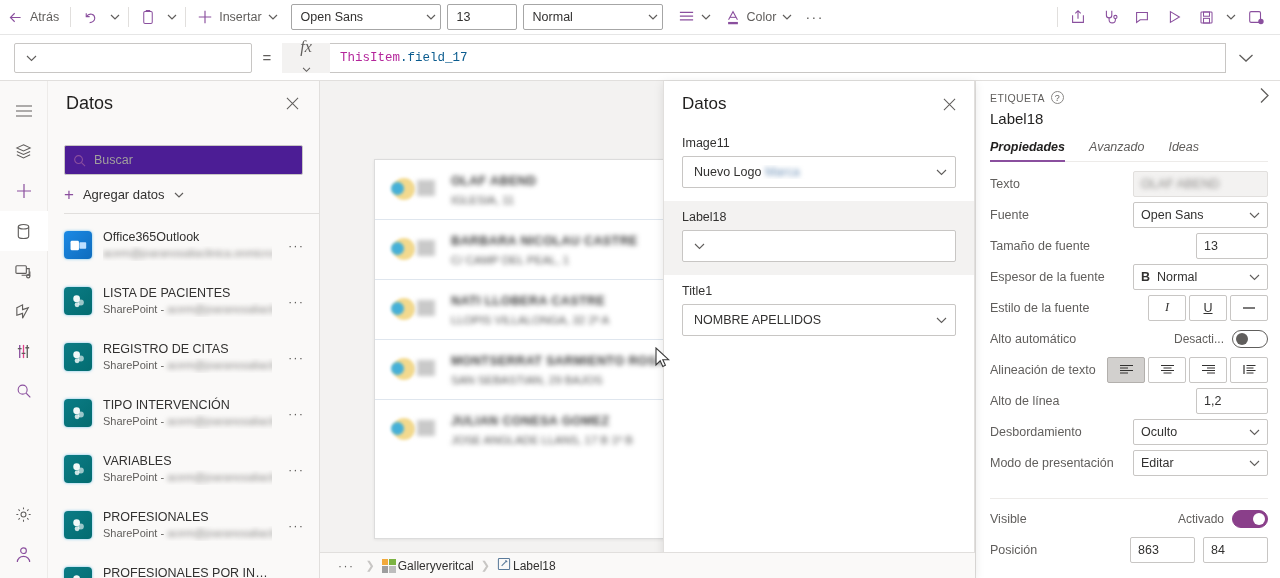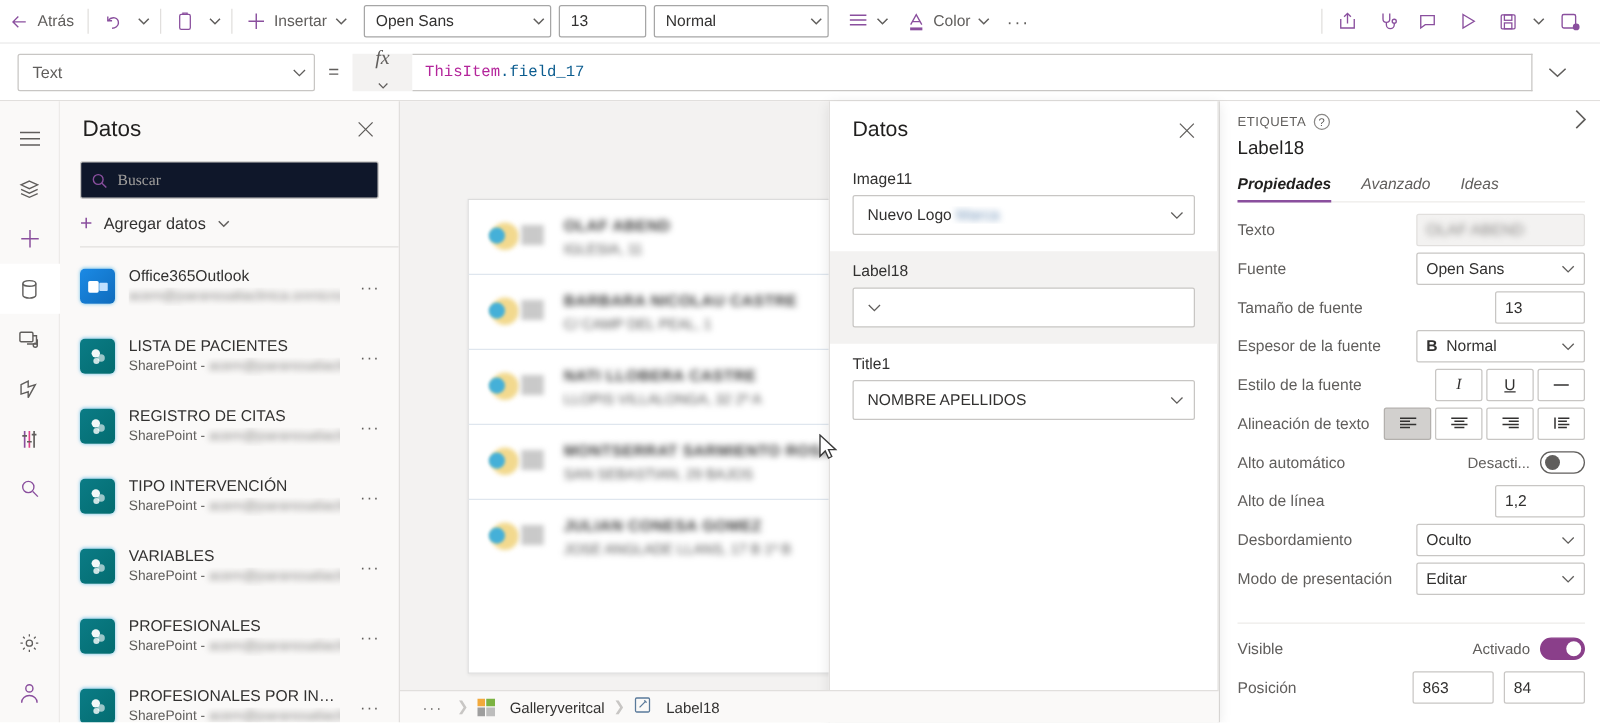--- a/index.html
+++ b/index.html
@@ -94,23 +94,23 @@
   .leftpanel {
     position: absolute; top: 81px; left: 48px; width: 272px; height: 497px;
     background: #faf9f8; border-right: 1px solid #e1dfdd; overflow: hidden;
   }
   .lp-head {
     height: 44px; display: flex; align-items: center; padding: 0 14px 0 18px;
   }
   .lp-title { font-size: 18px; color: #201f1e; font-weight: 400; flex: 1; }
   .lp-close { color: #605e5c; width: 26px; height: 26px; display:flex; align-items:center; justify-content:center; }
   .searchbox {
-    margin: 4px 16px 0 16px; height: 30px; background: #0f172a;
+    margin: 20px 16px 0 16px; height: 30px; background: #4c1d95;
     border: 1px solid #c8c6c4; border-radius: 2px;
-    display: flex; align-items: center; padding: 0 8px; gap: 8px; font-family: Liberation Serif, serif;
+    display: flex; align-items: center; padding: 0 8px; gap: 8px;
   }
   .searchbox .ph { color: #a19f9d; font-size: 12.5px; }
   .searchbox .si { color: #8a4f9e; display: flex; }
   .addrow {
     display: flex; align-items: center; gap: 9px; height: 38px;
     padding: 0 16px; color: #323130; font-size: 13px;
   }
   .addrow .plus { color: #8a4f9e; font-size: 17px; line-height: 1; }
   .addrow .cv { color: #605e5c; }
   .lp-div { height: 1px; background: #e1dfdd; margin: 0 0 0 16px; }
@@ -289,21 +289,21 @@
   .rp-divider { height: 1px; background: #edebe9; margin: 6px 0 4px 0; }
 
   
   .bottombar {
     position: absolute; bottom: 0; left: 320px; width: 655px; height: 26px;
     background: #faf9f8; border-top: 1px solid #e1dfdd;
     display: flex; align-items: center; padding-left: 14px; gap: 2px; z-index: 50;
   }
   .bc-dots { color: #605e5c; letter-spacing: 1.5px; font-size: 12px; padding: 0 4px; }
   .bc-sep { color: #c8c6c4; font-size: 11px; padding: 0 5px; }
-  .bc-item { display: flex; align-items: center; gap: 12px; font-size: 12px; color: #323130; }
+  .bc-item { display: flex; align-items: center; gap: 2px; font-size: 12px; color: #323130; }
   .bc-gal { width: 14px; height: 14px; display: grid; grid-template-columns: 1fr 1fr; grid-template-rows: 1fr 1fr; gap: 1.5px; }
   .bc-gal i { display: block; }
   .g-a { background: #f2a93b; } .g-b { background: #7cb342; }
   .g-c { background: #9e9e9e; } .g-d { background: #bdbdbd; }
 </style>
 </head>
 <body>
 
 <div class="app">
 
@@ -451,21 +451,20 @@
         <svg width="18" height="18" viewBox="0 0 20 20" fill="none" stroke="#8a4f9e" stroke-width="1.2">
             <rect x="3" y="4" width="12" height="12" rx="1.5"></rect>
             <circle cx="15.5" cy="15" r="3" fill="#8a4f9e" stroke="none"></circle>
           </svg>
       </div>
     </div>
   </div>
 
   <div class="fxbar">
     <div class="prop-select">
-      <span class="lbl">Text</span>
       <span>
         <svg width="11" height="7" viewBox="0 0 11 7" fill="none" stroke="#605e5c" stroke-width="1.1">
             <path d="M1 1l4.5 4.5L10 1"></path>
           </svg>
       </span>
     </div>
     <div class="eq">=</div>
     <div class="fx">
       <span>fx</span>
       <span>
@@ -897,20 +896,30 @@
       <div class="prow">
         <span class="pl">Estilo de la fuente</span>
         <span class="seg">
           <span class="segbtn ital">I</span>
           <span class="segbtn und">U</span>
           <span class="segbtn">
             <svg width="16" height="10" viewBox="0 0 16 10" stroke="#323130" stroke-width="1.3">
                 <path d="M2 5h12"></path>
               </svg>
           </span>
+        </span>
+      </div>
+
+      <div class="prow">
+        <span class="pl">Alto automático</span>
+        <span class="toggle-wrap">
+          <span class="tgl-lbl">Desacti...</span>
+          <span class="tgl">
+              <span class="knob"></span>
+            </span>
         </span>
       </div>
 
       <div class="prow">
         <span class="pl">Alineación de texto</span>
         <span class="seg">
           <span class="segbtn on">
             <svg width="15" height="11" viewBox="0 0 15 11" stroke="#323130" stroke-width="1.2">
                 <path d="M1 1.5h13M1 4h8M1 6.5h13M1 9h8"></path>
               </svg>
@@ -927,30 +936,20 @@
           </span>
           <span class="segbtn">
             <svg width="15" height="11" viewBox="0 0 15 11" stroke="#323130" stroke-width="1.2">
                 <path d="M2 1v9M4.5 1.5h9M4.5 4h7M4.5 6.5h9M4.5 9h7"></path>
               </svg>
           </span>
         </span>
       </div>
 
       <div class="prow">
-        <span class="pl">Alto automático</span>
-        <span class="toggle-wrap">
-          <span class="tgl-lbl">Desacti...</span>
-          <span class="tgl">
-              <span class="knob"></span>
-            </span>
-        </span>
-      </div>
-
-      <div class="prow">
         <span class="pl">Alto de línea</span>
         <span class="pinput w-num2">
           <span class="lbl">1,2</span>
         </span>
       </div>
 
       <div class="prow">
         <span class="pl">Desbordamiento</span>
         <span class="pinput w-combo">
           <span class="lbl">Oculto</span>

